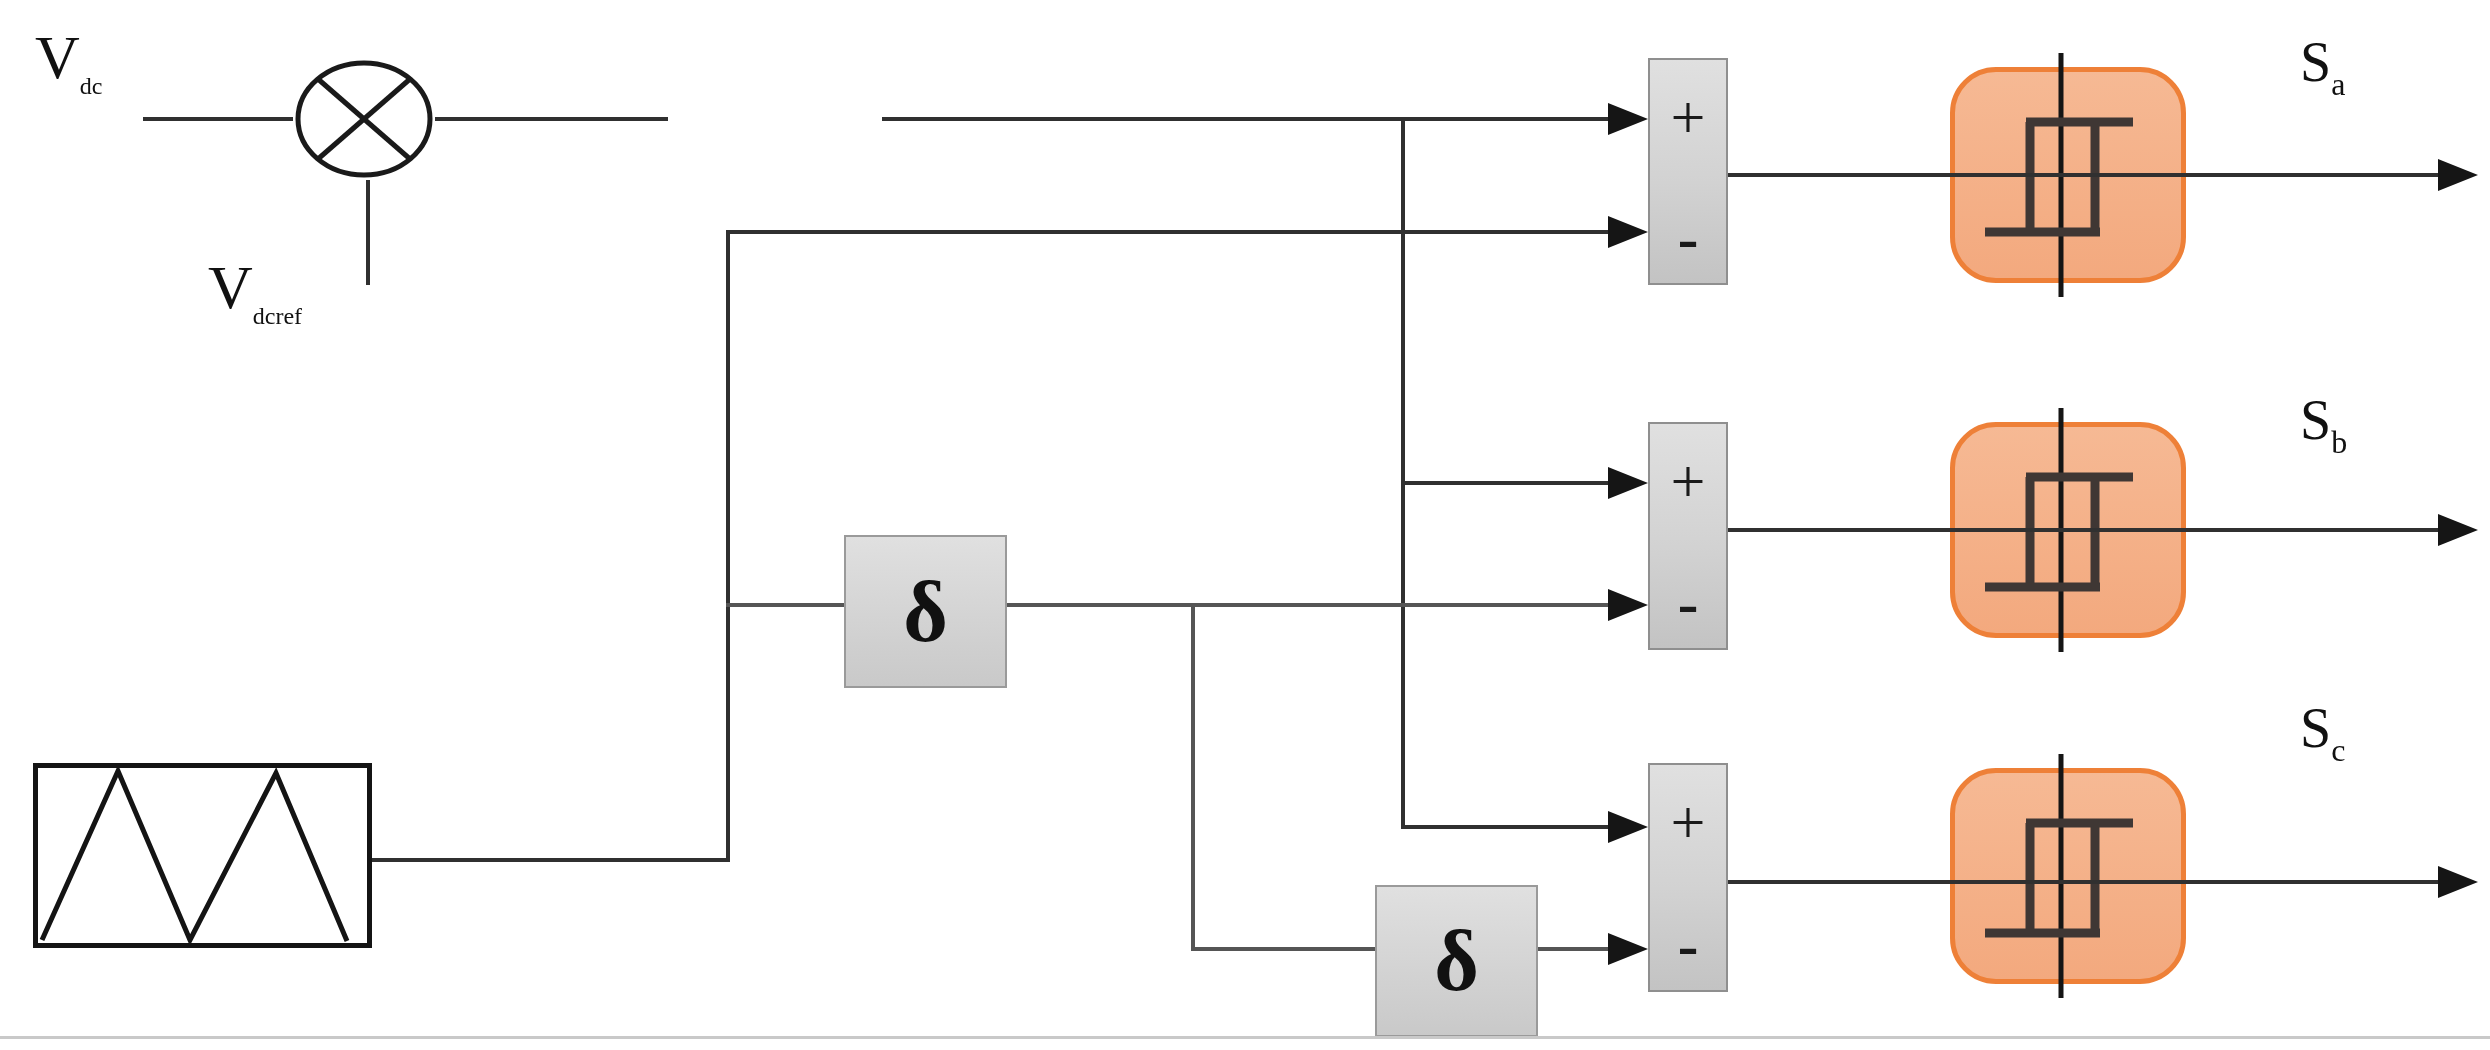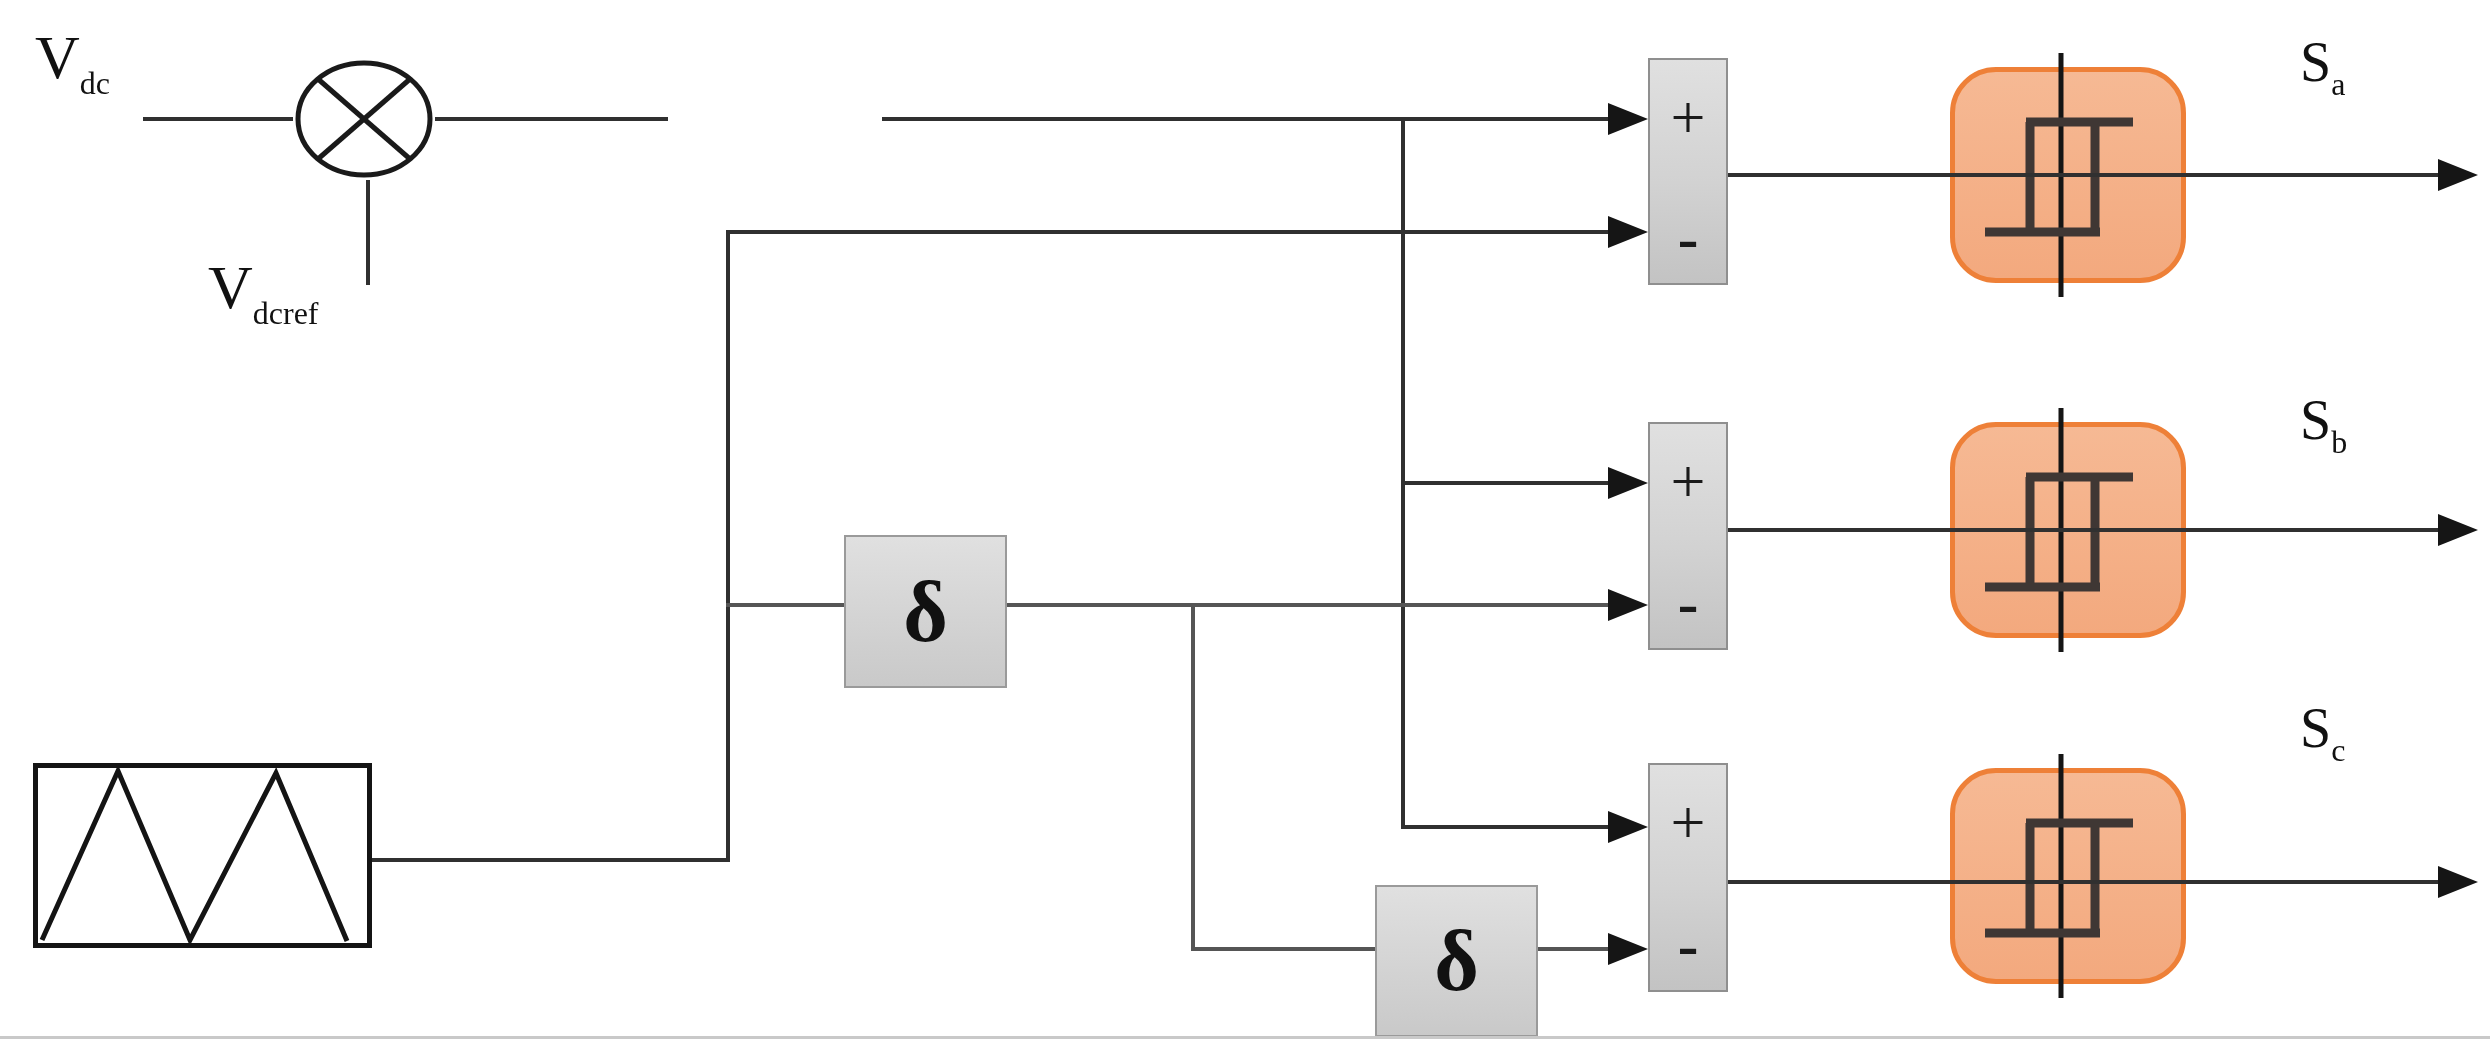--- a/index.html
+++ b/index.html
@@ -59,21 +59,21 @@
   .hyst{
     position:absolute;left:1950px;width:236px;height:216px;
     background:linear-gradient(180deg,#f6b994 0%,#f3a97e 100%);
     border:5px solid #ee8038;border-radius:46px;box-sizing:border-box;
   }
   .hyst svg{position:absolute;left:-5px;top:-5px;overflow:visible;}
 
   
   .sig-label{position:absolute;color:#111;white-space:nowrap;}
   .sig-label .base{font-size:62px;}
-  .sig-label .sub{font-size:32px;vertical-align:-16px;}
+  .sig-label .sub{font-size:24px;vertical-align:-16px;}
   .out-label .base{font-size:56px;}
   .out-label .sub{font-size:32px;vertical-align:-14px;}
 
   .bottom-rule{position:absolute;left:0;top:1036px;width:2490px;height:3px;background:#c9c9c9;}
 </style>
 </head>
 <body>
 
 <div id="canvas">
 

